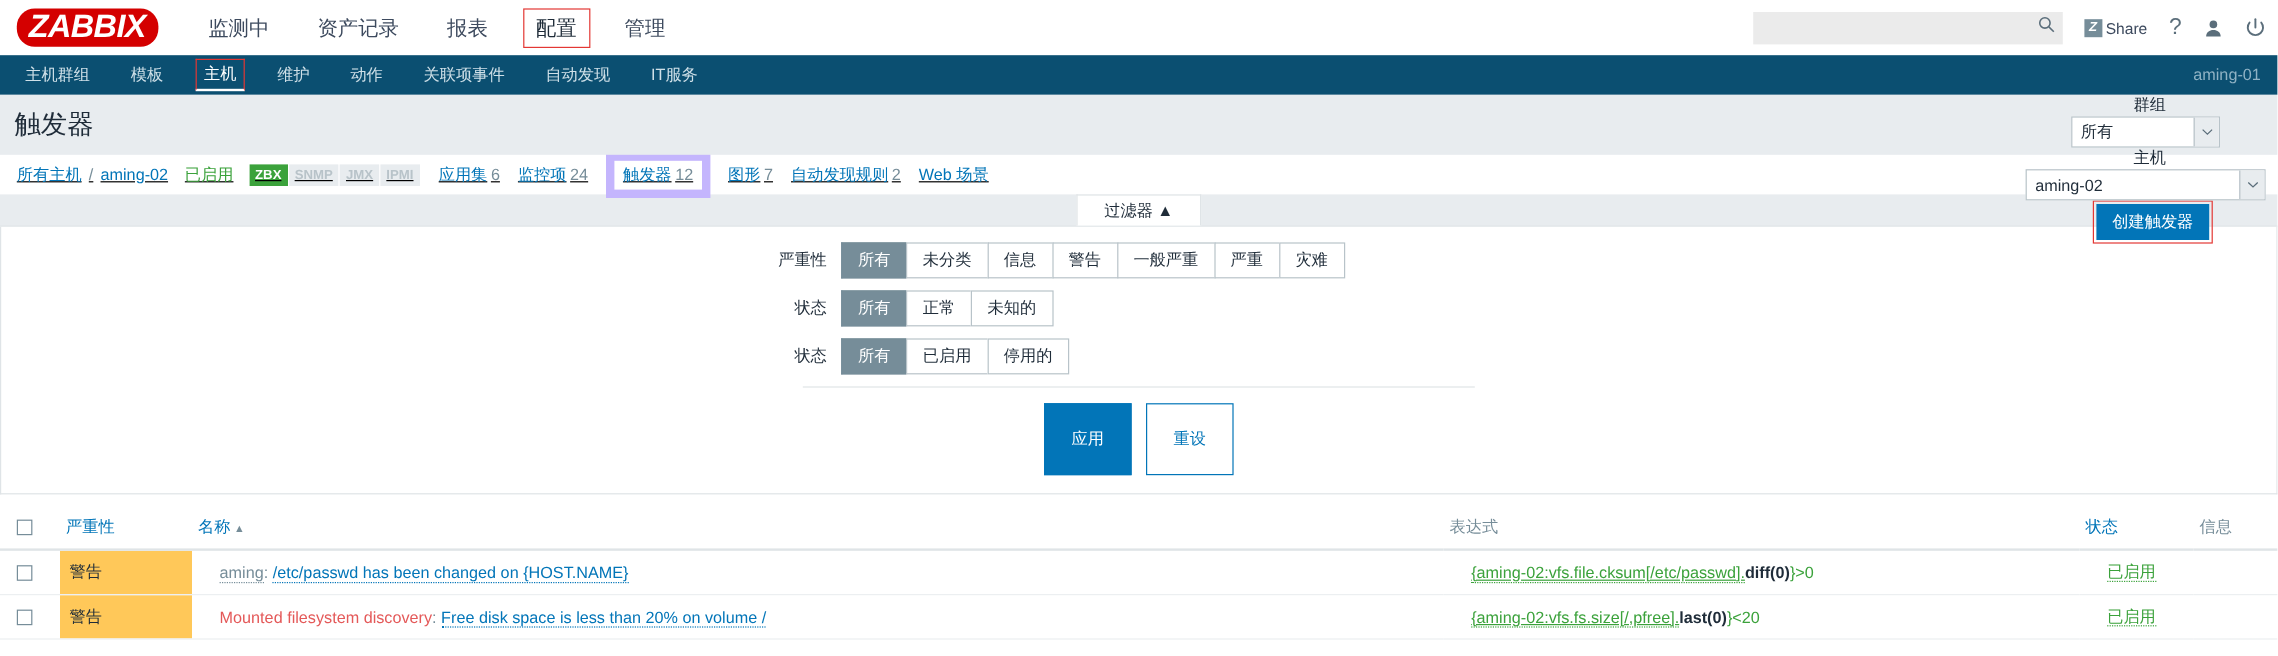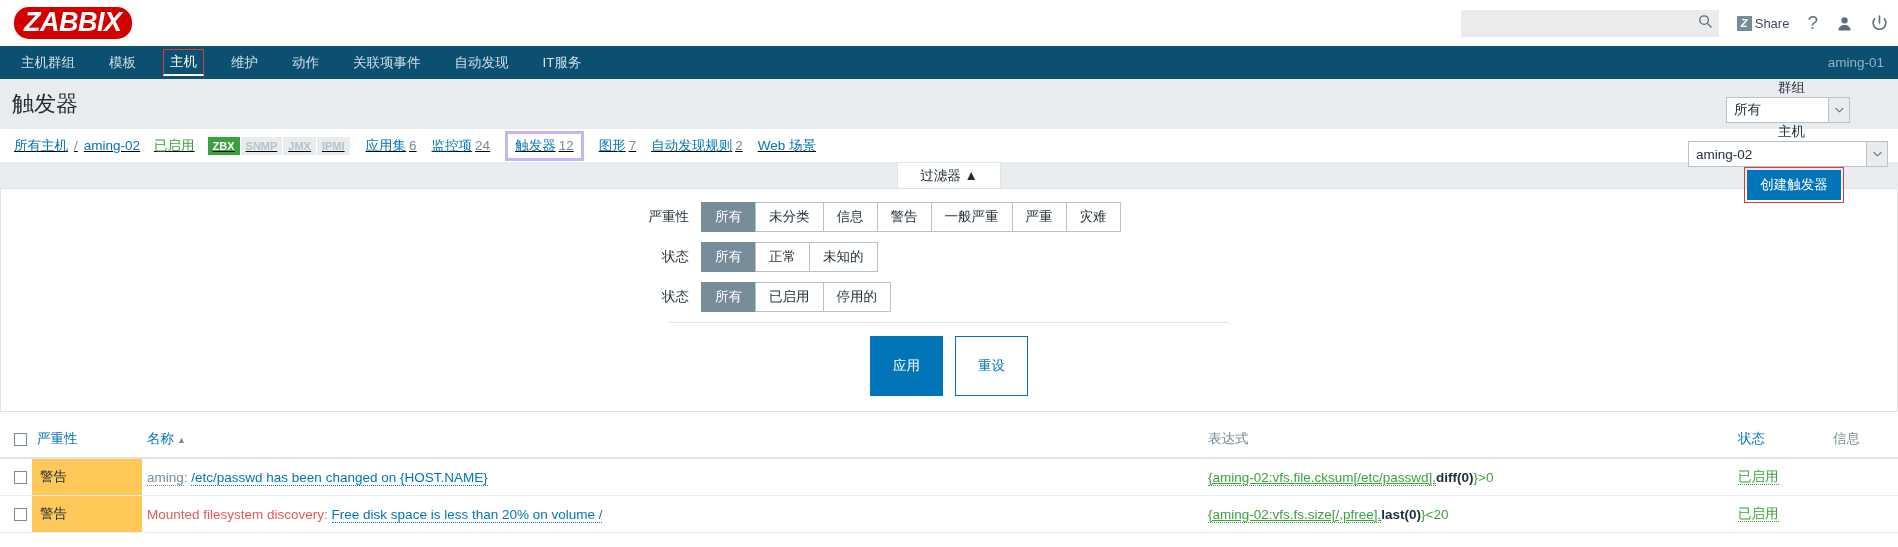--- a/index.html
+++ b/index.html
@@ -137,21 +137,21 @@
   .crumbbar .enabled { color: #3ba23b; margin-left: 14px; cursor: pointer; }
   .proto-group { display: flex; margin-left: 13px; }
   .proto {
     font-size: 11px; padding: 3px 5px; margin-right: 1px;
     background: #e8ecef; color: #b8c3c9; font-weight: bold;
   }
   .proto.on { background: #3ba23b; color: #fff; }
   .crumb-link { margin-left: 15px; color: #0275b8; cursor: pointer; }
   .crumb-link .num { color: #768d99; margin-left: 3px; }
   .crumb-link.selected {
-    border: 3px solid #c4b5fd;
+    border: 7px solid #c4b5fd;
     padding: 3px 7px;
   }
 
   
   .filtertabs {
     display: flex; justify-content: center;
     border-bottom: 1px solid #dfe4e7;
     background: #e8ecef;
     height: 27px;
   }
@@ -202,21 +202,21 @@
   .tablewrap { margin-top: 9px; }
   table.trg { width: 100%; border-collapse: collapse; }
   table.trg th {
     text-align: left; font-weight: normal;
     font-size: 13.5px; color: #0275b8;
     padding: 9px 5px; border-bottom: 2px solid #dfe4e7;
     background: #fff;
   }
   table.trg th.plain { color: #768d99; }
   table.trg td {
-    font-size: 13.5px; padding: 8px 5px;
+    font-size: 13.5px; padding: 8px 23px;
     border-bottom: 1px solid #eceff1;
     vertical-align: middle;
   }
   .cb {
     width: 13px; height: 13px; border: 1px solid #768d99;
     background: #fff; display: inline-block; cursor: pointer;
     vertical-align: middle;
   }
   .col-cb { width: 30px; padding-left: 14px !important; }
   .col-sev { width: 110px; }
@@ -239,20 +239,27 @@
   .expr .grn { border-bottom: 1px dotted #3ba23b; text-decoration: underline; }
   .st-enabled { color: #3ba23b; border-bottom: 1px dotted #3ba23b; cursor: pointer; }
   .sortarrow { color: #768d99; font-size: 9px; margin-left: 3px; }
 </style>
 </head>
 <body>
 
 <div class="topbar">
   <div class="logo">ZABBIX</div>
 
+  <div class="mainnav">
+    <div class="mi">监测中</div>
+    <div class="mi">资产记录</div>
+    <div class="mi">报表</div>
+    <div class="mi selected">配置</div>
+    <div class="mi">管理</div>
+  </div>
 
   <div class="topright">
     <div class="searchbox">
       <input type="text" placeholder="" style="">
       <span>
         <svg width="15" height="15" viewBox="0 0 16 16">
             <circle cx="6.5" cy="6.5" r="4.6" fill="none" stroke="#5b6e7b" stroke-width="1.4"></circle>
             <line x1="10" y1="10" x2="14.4" y2="14.4" stroke="#5b6e7b" stroke-width="1.4"></line>
           </svg>
       </span>

